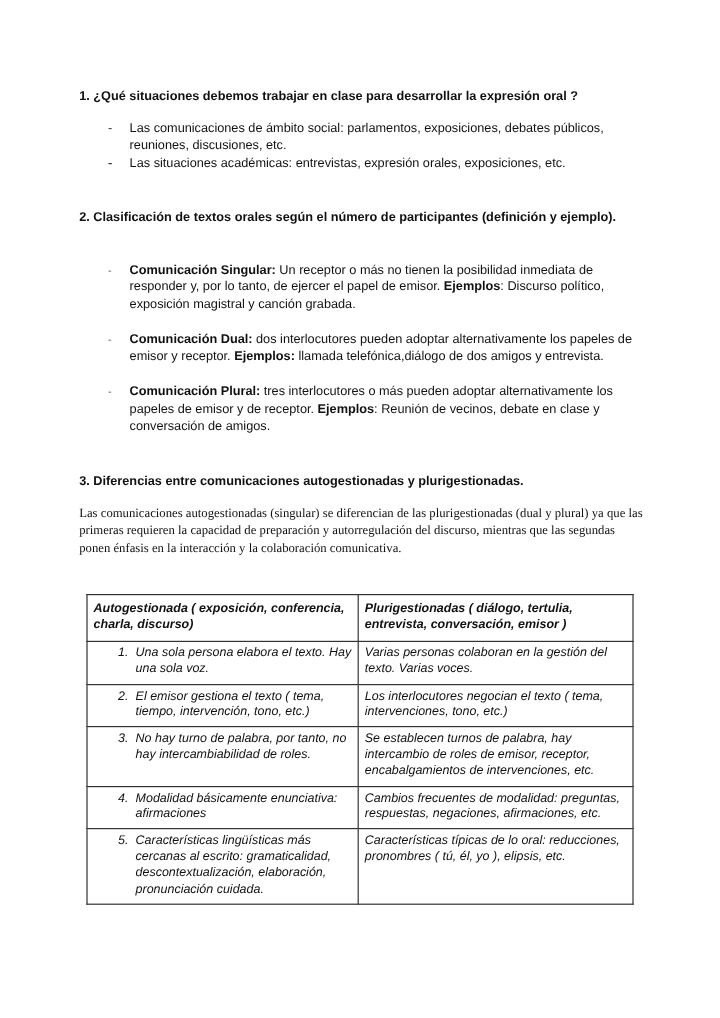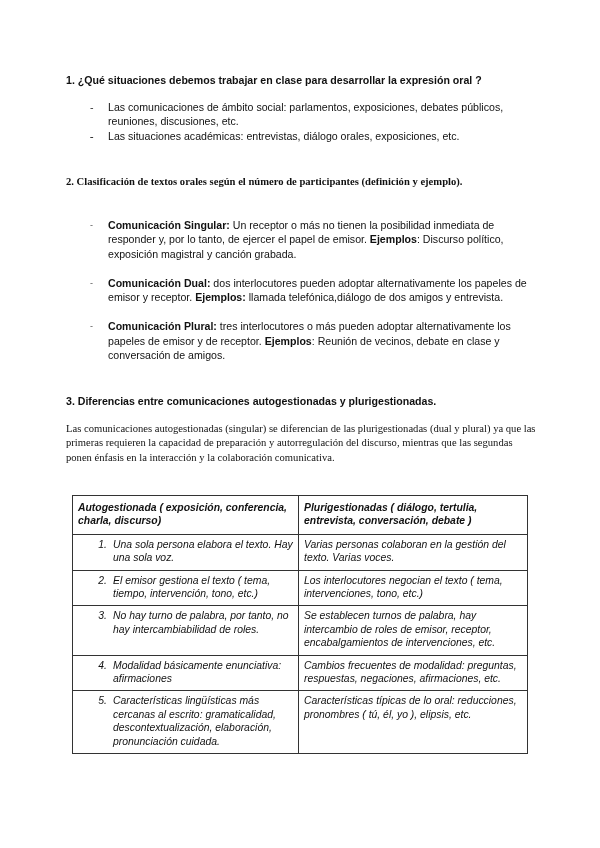--- a/index.html
+++ b/index.html
@@ -34,24 +34,24 @@
   </style>
 </head>
 <body>
 
 <div class="page">
 
   <div class="heading" style="top:73px;">1. ¿Qué situaciones debemos trabajar en clase para desarrollar la expresión oral ?</div>
   <ul class="blist" style="top:100px;">
     <li><span class="dash">-</span><span>Las comunicaciones de ámbito social: parlamentos, exposiciones, debates públicos, reuniones, discusiones, etc.</span></li>
     <li><span class="dash">-</span></li>
-    <li><span class="dash">-</span><span>Las situaciones académicas: entrevistas, diálogo orales, exposiciones, etc.</span></li>
+    <li><span class="dash">-</span><span>Las situaciones académicas: entrevistas, expresión orales, exposiciones, etc.</span></li>
   </ul>
 
-  <div class="heading" style="top:174px;font-family:Liberation Serif, serif;">2. Clasificación de textos orales según el número de participantes (definición y ejemplo).</div>
+  <div class="heading" style="top:174px;">2. Clasificación de textos orales según el número de participantes (definición y ejemplo).</div>
   <ul class="blist spaced" style="top:218px;">
     <li>
       <span class="dash">-</span><span class="b">Comunicación Singular:</span><span> Un receptor o más no tienen la posibilidad inmediata de responder y, por lo tanto, de ejercer el papel de emisor. </span><span class="b">Ejemplos</span><span>: Discurso político, exposición magistral y canción grabada.</span>
     </li>
     <li>
       <span class="dash">-</span><span class="b">Comunicación Dual:</span><span> dos interlocutores pueden adoptar alternativamente los papeles de emisor y receptor. </span><span class="b">Ejemplos:</span><span> llamada telefónica,diálogo de dos amigos y entrevista.</span>
     </li>
     <li>
       <span class="dash">-</span><span class="b">Comunicación Plural:</span><span> tres interlocutores o más pueden adoptar alternativamente los papeles de emisor y de receptor. </span><span class="b">Ejemplos</span><span>: Reunión de vecinos, debate en clase y conversación de amigos.</span>
     </li>
@@ -61,21 +61,21 @@
   <div class="para" style="top:422px;font-family:Liberation Serif, serif;">Las comunicaciones autogestionadas (singular) se diferencian de las plurigestionadas (dual y plural) ya que las primeras requieren la capacidad de preparación y autorregulación del discurso, mientras que las segundas ponen énfasis en la interacción y la colaboración comunicativa.</div>
 
   <table class="cmp">
     <colgroup>
         <col class="c1">
         <col class="c2">
       </colgroup>
     <thead>
       <tr>
         <th>Autogestionada ( exposición, conferencia, charla, discurso)</th>
-        <th>Plurigestionadas ( diálogo, tertulia, entrevista, conversación, debate )</th>
+        <th>Plurigestionadas ( diálogo, tertulia, entrevista, conversación, emisor )</th>
       </tr>
     </thead>
     <tbody>
       <tr>
         <td>
             <div class="num">
               <span class="n">1.</span>
               <span class="t">Una sola persona elabora el texto. Hay una sola voz.</span>
             </div>
           </td>

